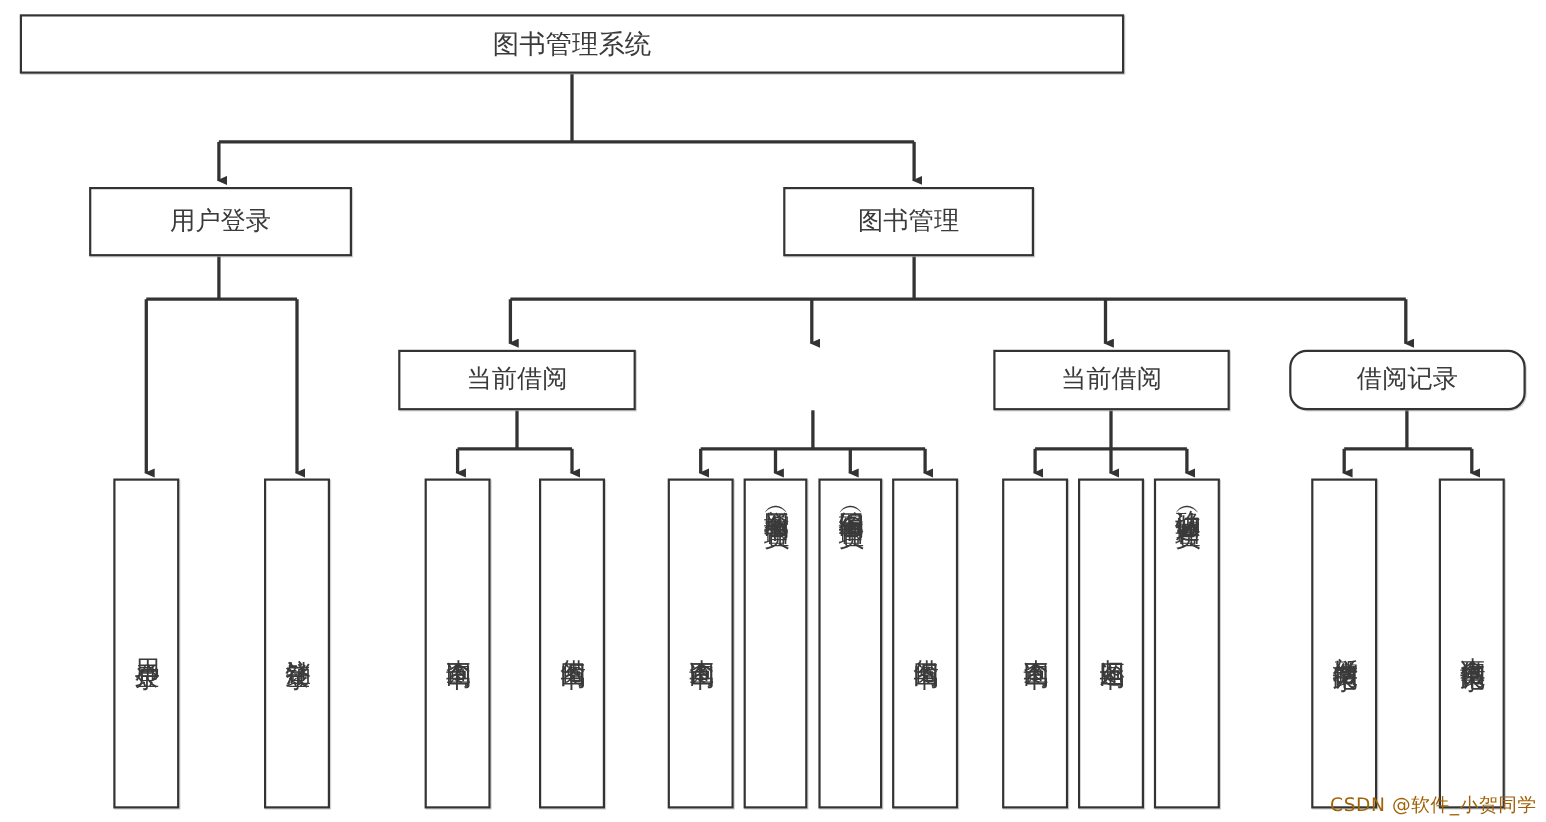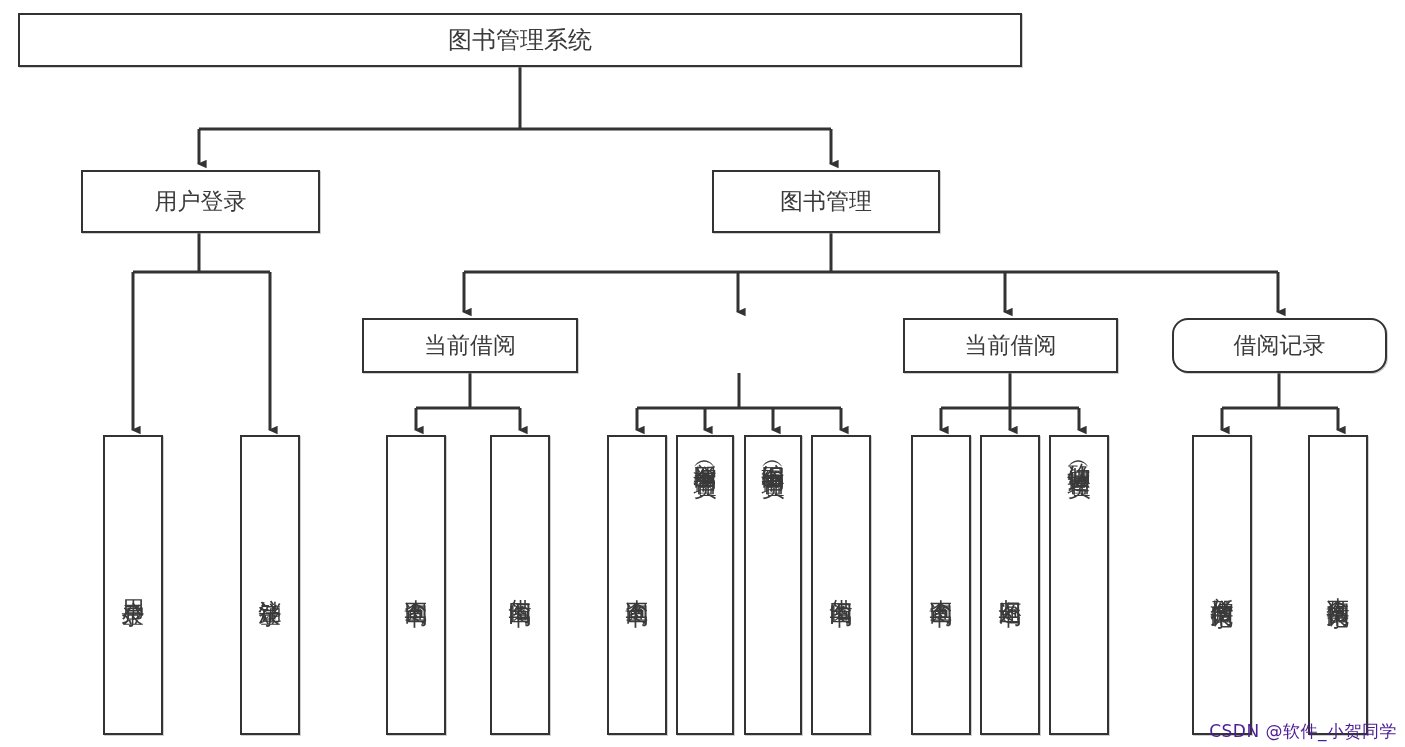--- a/index.html
+++ b/index.html
@@ -63,21 +63,21 @@
   }
   .node.vertical.pad-mid {
     align-items: center;
     padding-top: 0;
   }
   #watermark {
     position: absolute;
     right: 8px;
     bottom: 4px;
     font-size: 17px;
-    color: #4c1d95;
+    color: #a16207;
     letter-spacing: 0.5px;
     white-space: nowrap;
   }
 </style>
 </head>
 <body>
 
 <div id="diagram-root">
 
   <svg class="connectors" viewBox="0 0 1405 747" xmlns="http://www.w3.org/2000/svg">

